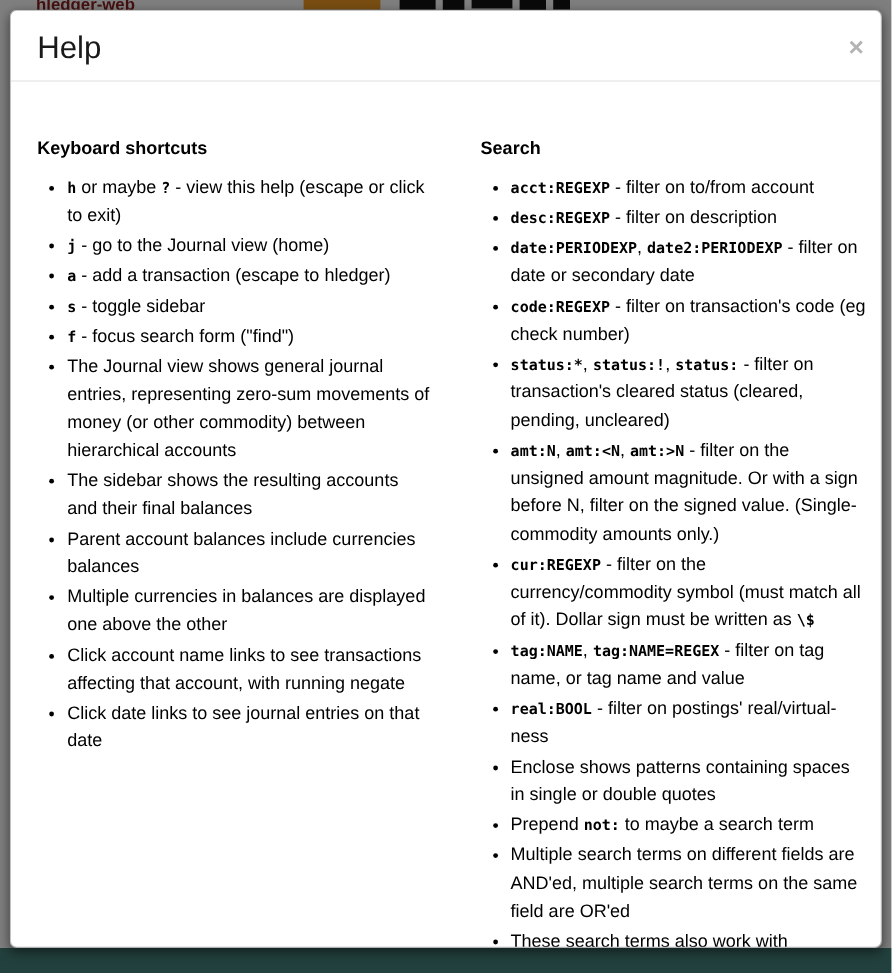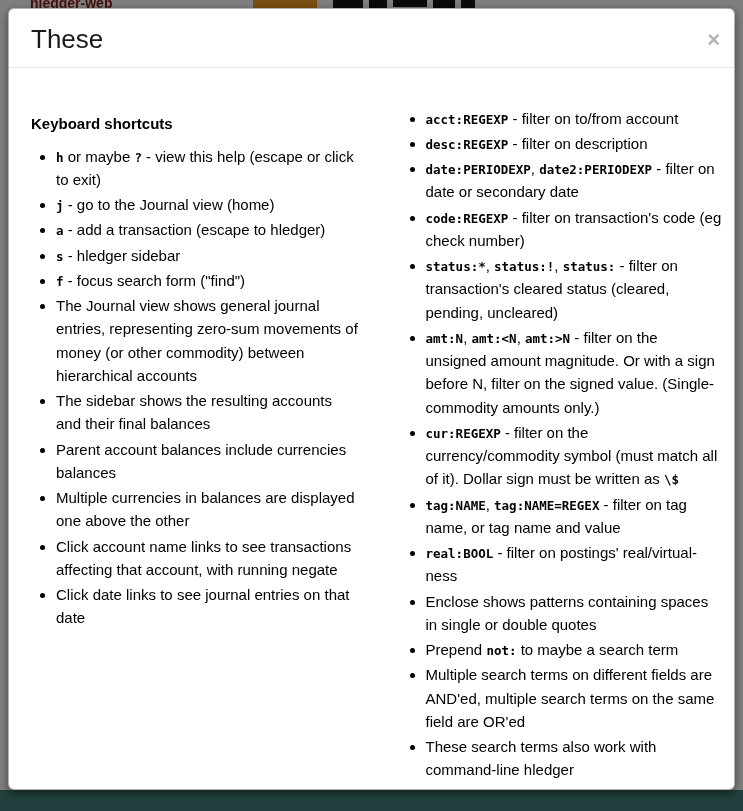--- a/index.html
+++ b/index.html
@@ -105,43 +105,44 @@
       <span></span>
       <span></span>
   </div>
   <div class="footer-bar"></div>
 </div>
 
 <div class="backdrop"></div>
 
 <div class="modal">
   <div class="modal-header">
-    <div class="modal-title">These</div>
+    <div class="modal-title">Help</div>
     <button class="close-btn">×</button>
   </div>
   <div class="modal-body">
     <div class="col col-left">
       <h4 class="section-heading">Keyboard shortcuts</h4>
       <ul class="help-list">
           <li><code>h</code><span> or maybe </span><code>?</code><span> - view this help (escape or click to exit)</span></li>
           <li><code>j</code><span> - go to the Journal view (home)</span></li>
           <li><code>a</code><span> - add a transaction (escape to hledger)</span></li>
-          <li><code>s</code><span> - hledger sidebar</span></li>
+          <li><code>s</code><span> - toggle sidebar</span></li>
           <li><code>f</code><span> - focus search form ("find")</span></li>
         </ul>
       <ul class="help-list">
           <li><span>The Journal view shows general journal entries, representing zero-sum movements of money (or other commodity) between hierarchical accounts</span></li>
           <li><span>The sidebar shows the resulting accounts and their final balances</span></li>
           <li><span>Parent account balances include currencies balances</span></li>
           <li><span>Multiple currencies in balances are displayed one above the other</span></li>
           <li><span>Click account name links to see transactions affecting that account, with running negate</span></li>
           <li><span>Click date links to see journal entries on that date</span></li>
         </ul>
     </div>
     <div class="col col-right">
+      <h4 class="section-heading">Search</h4>
       <ul class="help-list">
           <li><code>acct:REGEXP</code><span> - filter on to/from account</span></li>
           <li><code>desc:REGEXP</code><span> - filter on description</span></li>
           <li><code>date:PERIODEXP</code><span>, </span><code>date2:PERIODEXP</code><span> - filter on date or secondary date</span></li>
           <li><code>code:REGEXP</code><span> - filter on transaction's code (eg check number)</span></li>
           <li><code>status:*</code><span>, </span><code>status:!</code><span>, </span><code>status:</code><span> - filter on transaction's cleared status (cleared, pending, uncleared)</span></li>
           <li><code>amt:N</code><span>, </span><code>amt:&lt;N</code><span>, </span><code>amt:&gt;N</code><span> - filter on the unsigned amount magnitude. Or with a sign before N, filter on the signed value. (Single-commodity amounts only.)</span></li>
           <li><code>cur:REGEXP</code><span> - filter on the currency/commodity symbol (must match all of it). Dollar sign must be written as </span><code>\$</code></li>
           <li><code>tag:NAME</code><span>, </span><code>tag:NAME=REGEX</code><span> - filter on tag name, or tag name and value</span></li>
           <li><code>real:BOOL</code><span> - filter on postings' real/virtual-ness</span></li>

